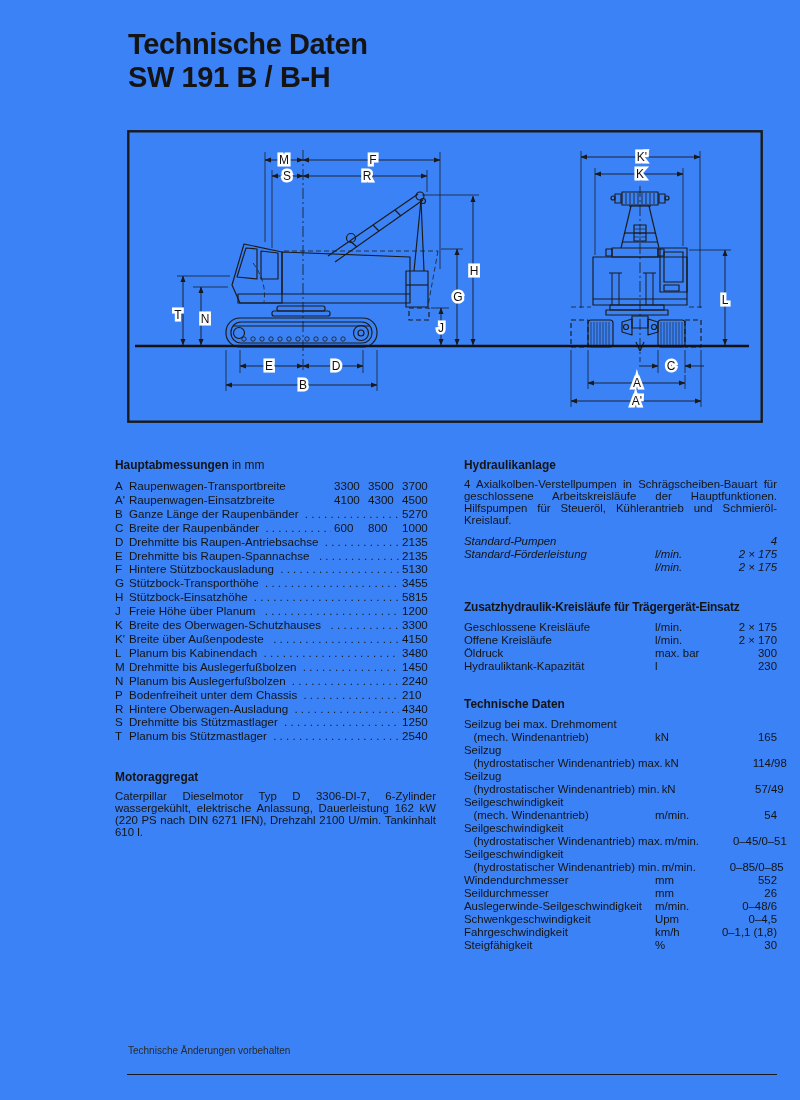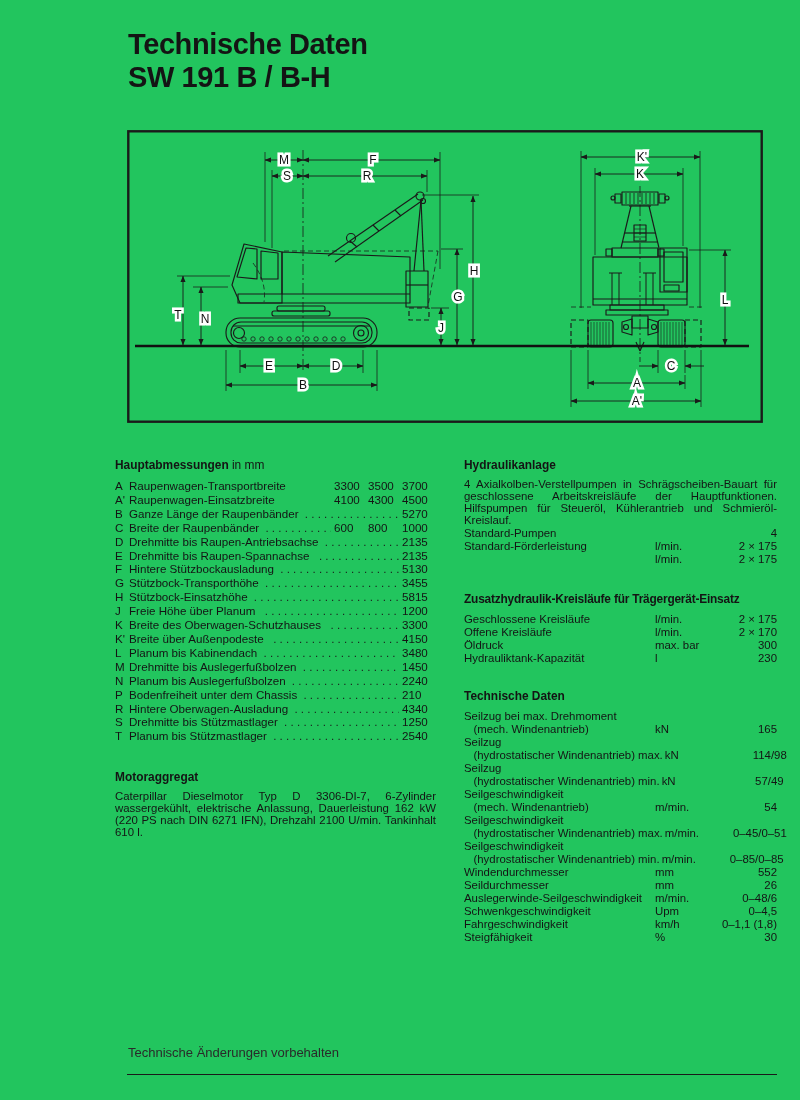--- a/index.html
+++ b/index.html
@@ -1,16 +1,16 @@
 <!DOCTYPE html>
 <html><head>
 <meta charset="utf-8">
 <style>
   html,body{margin:0;padding:0;background:#ffffff;}
-  .page{position:relative;width:800px;height:1100px;background:#22c55e;overflow:hidden;
+  .page{position:relative;width:800px;height:1100px;background:#3b82f6;overflow:hidden;
         font-family:"Liberation Sans",sans-serif;color:#141414;}
   
   .title{position:absolute;left:128px;top:28px;font-weight:bold;font-size:29px;
          line-height:1.13;letter-spacing:-0.4px;}
   
   .frame{position:absolute;left:127px;top:130px;width:636px;height:293px;}
   .frame svg{display:block;}
   
   .col{position:absolute;top:458px;font-size:11.5px;}
   .col-left{left:115px;width:321px;}
@@ -28,23 +28,23 @@
   .mot{margin-top:27px;}
   .mot .h{}
   
   .rrow{display:flex;line-height:13px;font-size:11.4px;}
   .rlabel{white-space:pre;flex:0 1 auto;}
   .rfill{flex:1 0 2px;}
   .runit{flex:0 0 auto;width:58px;white-space:pre;}
   .rval{flex:0 0 auto;min-width:64px;text-align:right;white-space:pre;}
   .zh{margin-top:26px;white-space:nowrap;letter-spacing:-0.2px;}
   .th{margin-top:24px;}
-  .hy-lines{}
+  .hy-lines{margin-top:8px;font-style:italic;}
   
-  .fnote{position:absolute;left:128px;top:1045px;font-size:13px;color:#2a2a2a;}
+  .fnote{position:absolute;left:128px;top:1045px;font-size:10px;color:#2a2a2a;}
   .frule{position:absolute;left:127px;top:1074px;width:650px;border-top:1.6px solid #1a1a1a;}
   
   .mach{stroke:#1a1a1a;stroke-width:1.15;fill:none;stroke-linejoin:round;}
   .dim{stroke:#1a1a1a;stroke-width:0.9;fill:none;}
   .ext{stroke:#1a1a1a;stroke-width:0.75;fill:none;}
   .dash{stroke-dasharray:5 3;}
   .cline{stroke:#1a1a1a;stroke-width:0.8;fill:none;stroke-dasharray:11 3 2 3;}
   .gnd{stroke:#111;stroke-width:2.6;}
   .dlabel{font-family:"Liberation Sans",sans-serif;font-size:12px;fill:#111;
           text-anchor:middle;paint-order:stroke;stroke:#fff;stroke-width:5px;}

